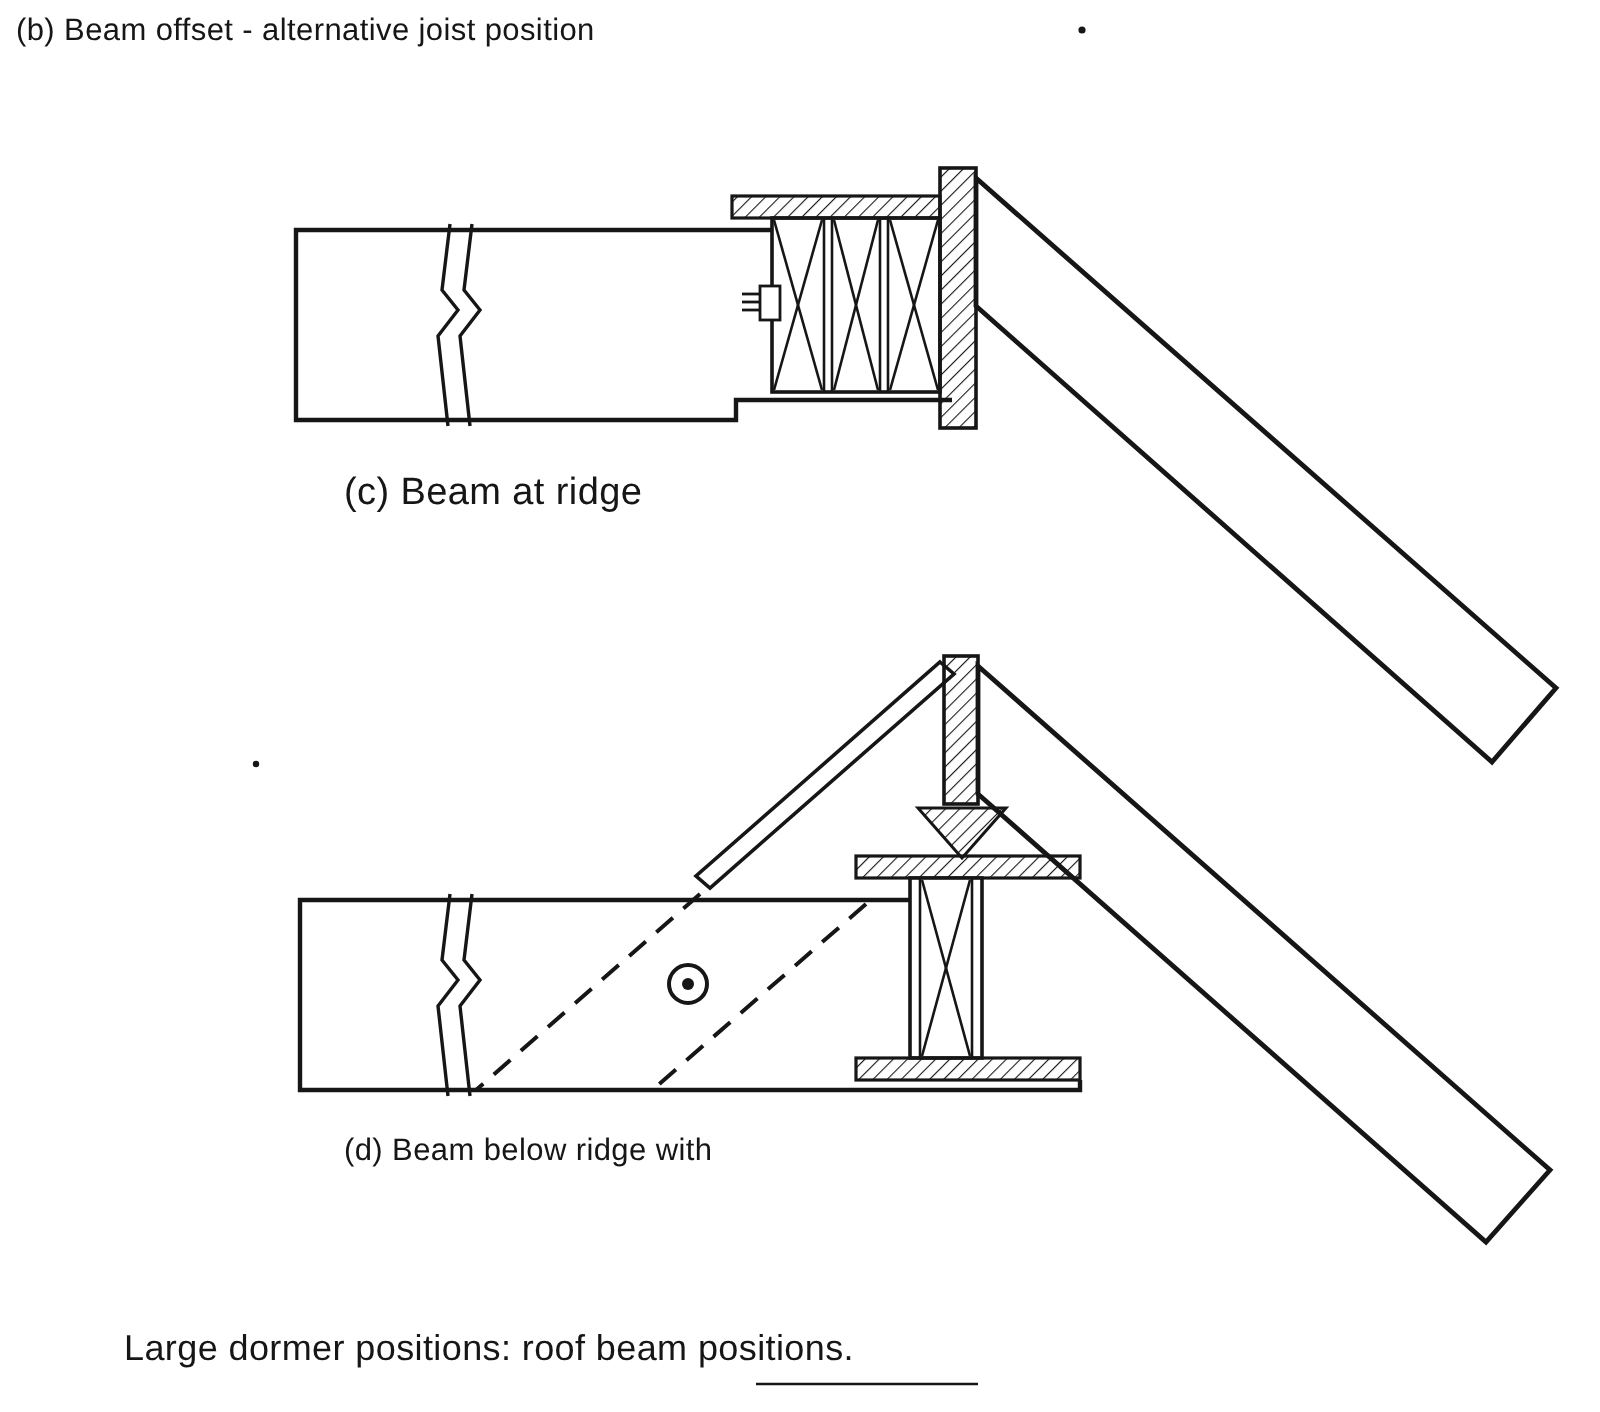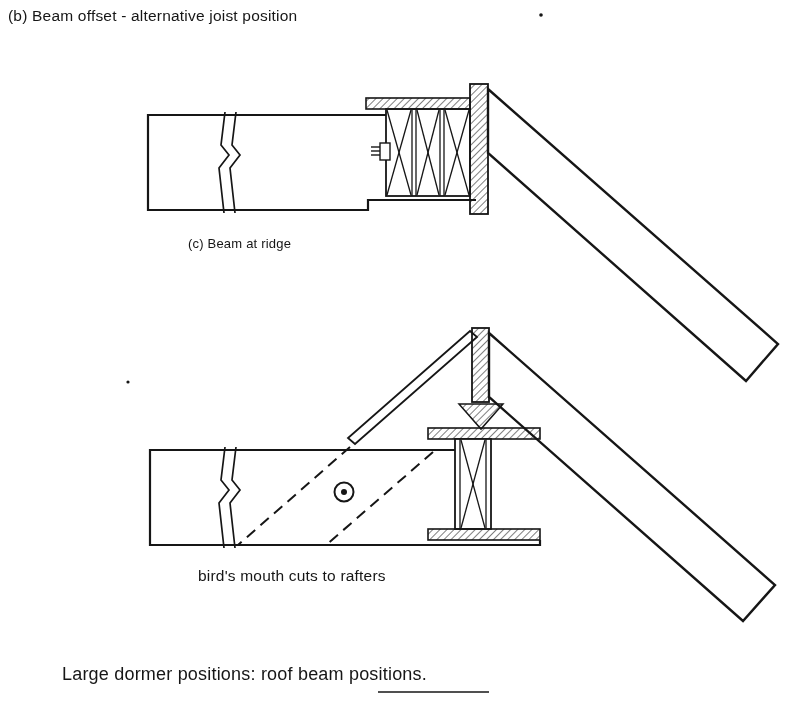--- a/index.html
+++ b/index.html
@@ -4,33 +4,33 @@
 <style>
   html,body{margin:0;padding:0;}
   body{
     width:800px;height:706px;position:relative;overflow:hidden;
     background:#ffffff;
     font-family:"Liberation Sans", sans-serif;
     color:#161616;
   }
   .label{position:absolute;white-space:nowrap;letter-spacing:0.2px;}
   #label-b{left:8px;top:7px;font-size:15.5px;}
-  #label-c{left:188px;top:236px;font-size:13px;}
+  #label-c{left:172px;top:236px;font-size:19px;}
   #label-d{left:172px;top:566px;font-size:15.5px;line-height:20px;}
   #label-d .line2{padding-left:26px;}
   #caption{left:62px;top:664px;font-size:18px;}
   svg.drawing{position:absolute;left:0;top:0;}
 </style>
 </head>
 <body>
 
 <div class="label" id="label-b">(b) Beam offset - alternative joist position</div>
 <div class="label" id="label-c">(c) Beam at ridge</div>
 <div class="label" id="label-d">
-  <div class="line2">bird's mouth cuts to rafters</div>
+  <div class="line1">(d) Beam below ridge with</div>
 </div>
 <div class="label" id="caption">Large dormer positions: roof beam positions.</div>
 
 <svg class="drawing" width="800" height="706" viewBox="0 0 800 706">
   <defs>
     <pattern id="hatch" width="5" height="5" patternUnits="userSpaceOnUse" patternTransform="rotate(45)">
       <line x1="0" y1="0" x2="0" y2="5" stroke="#161616" stroke-width="1.1"></line>
     </pattern>
   </defs>
 

